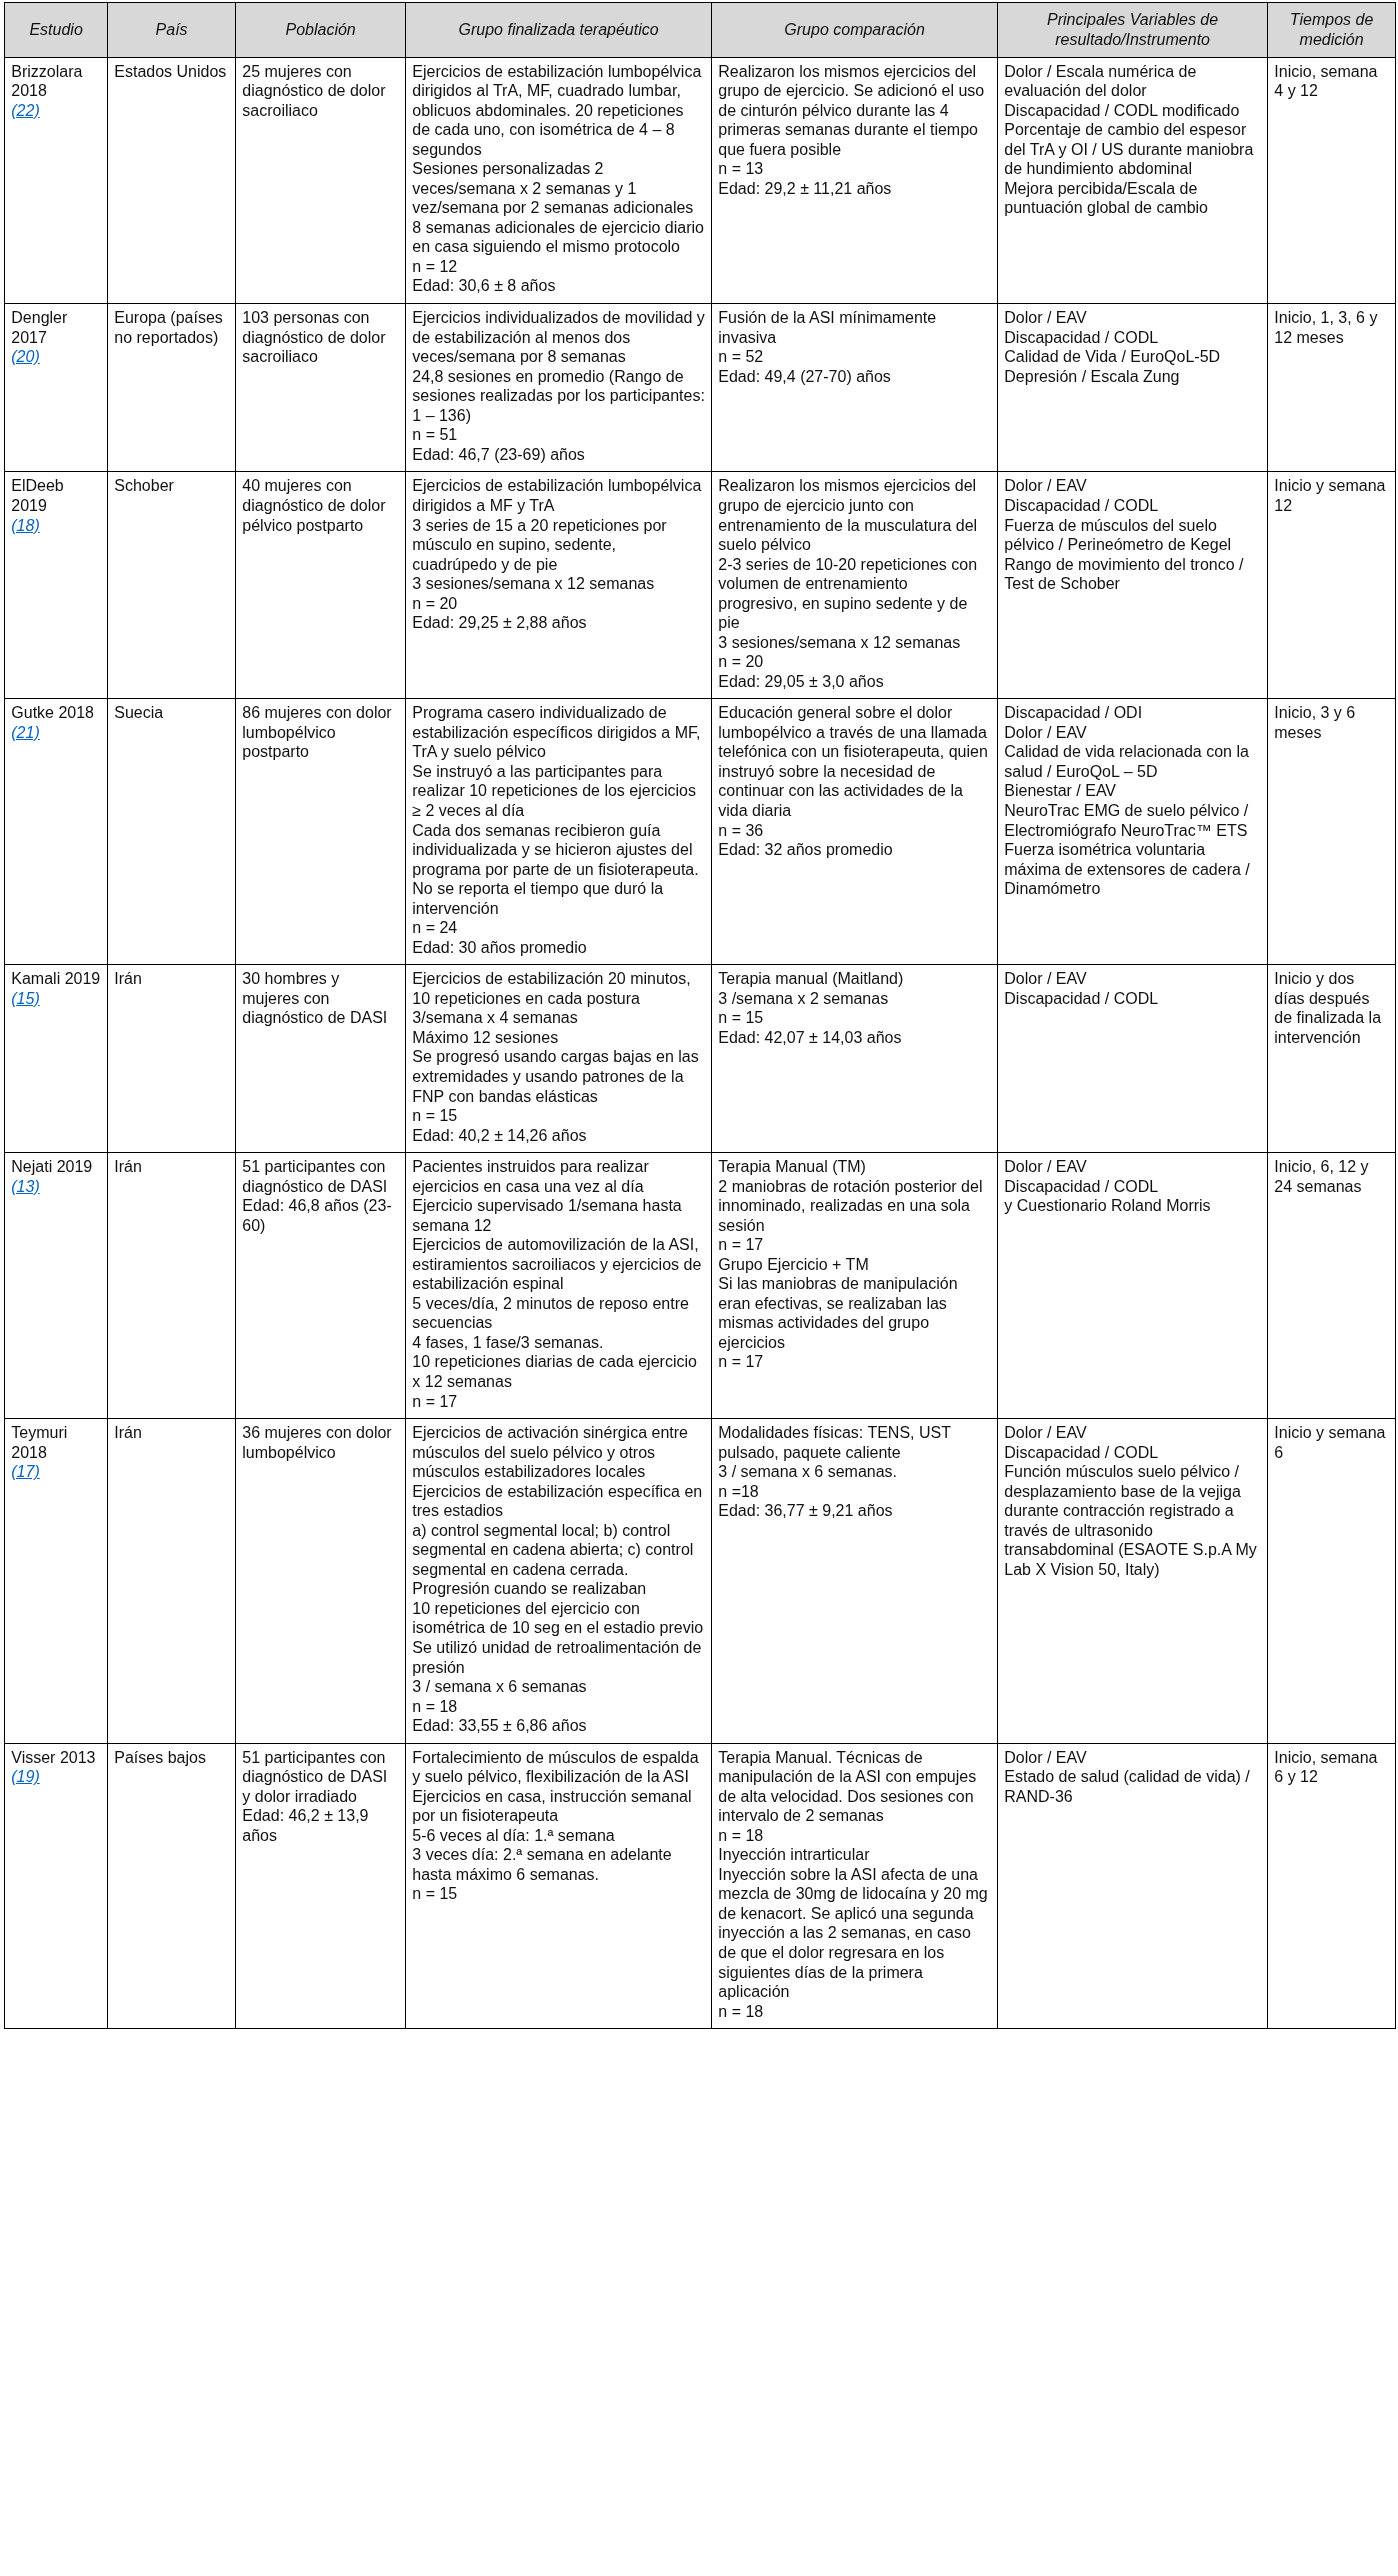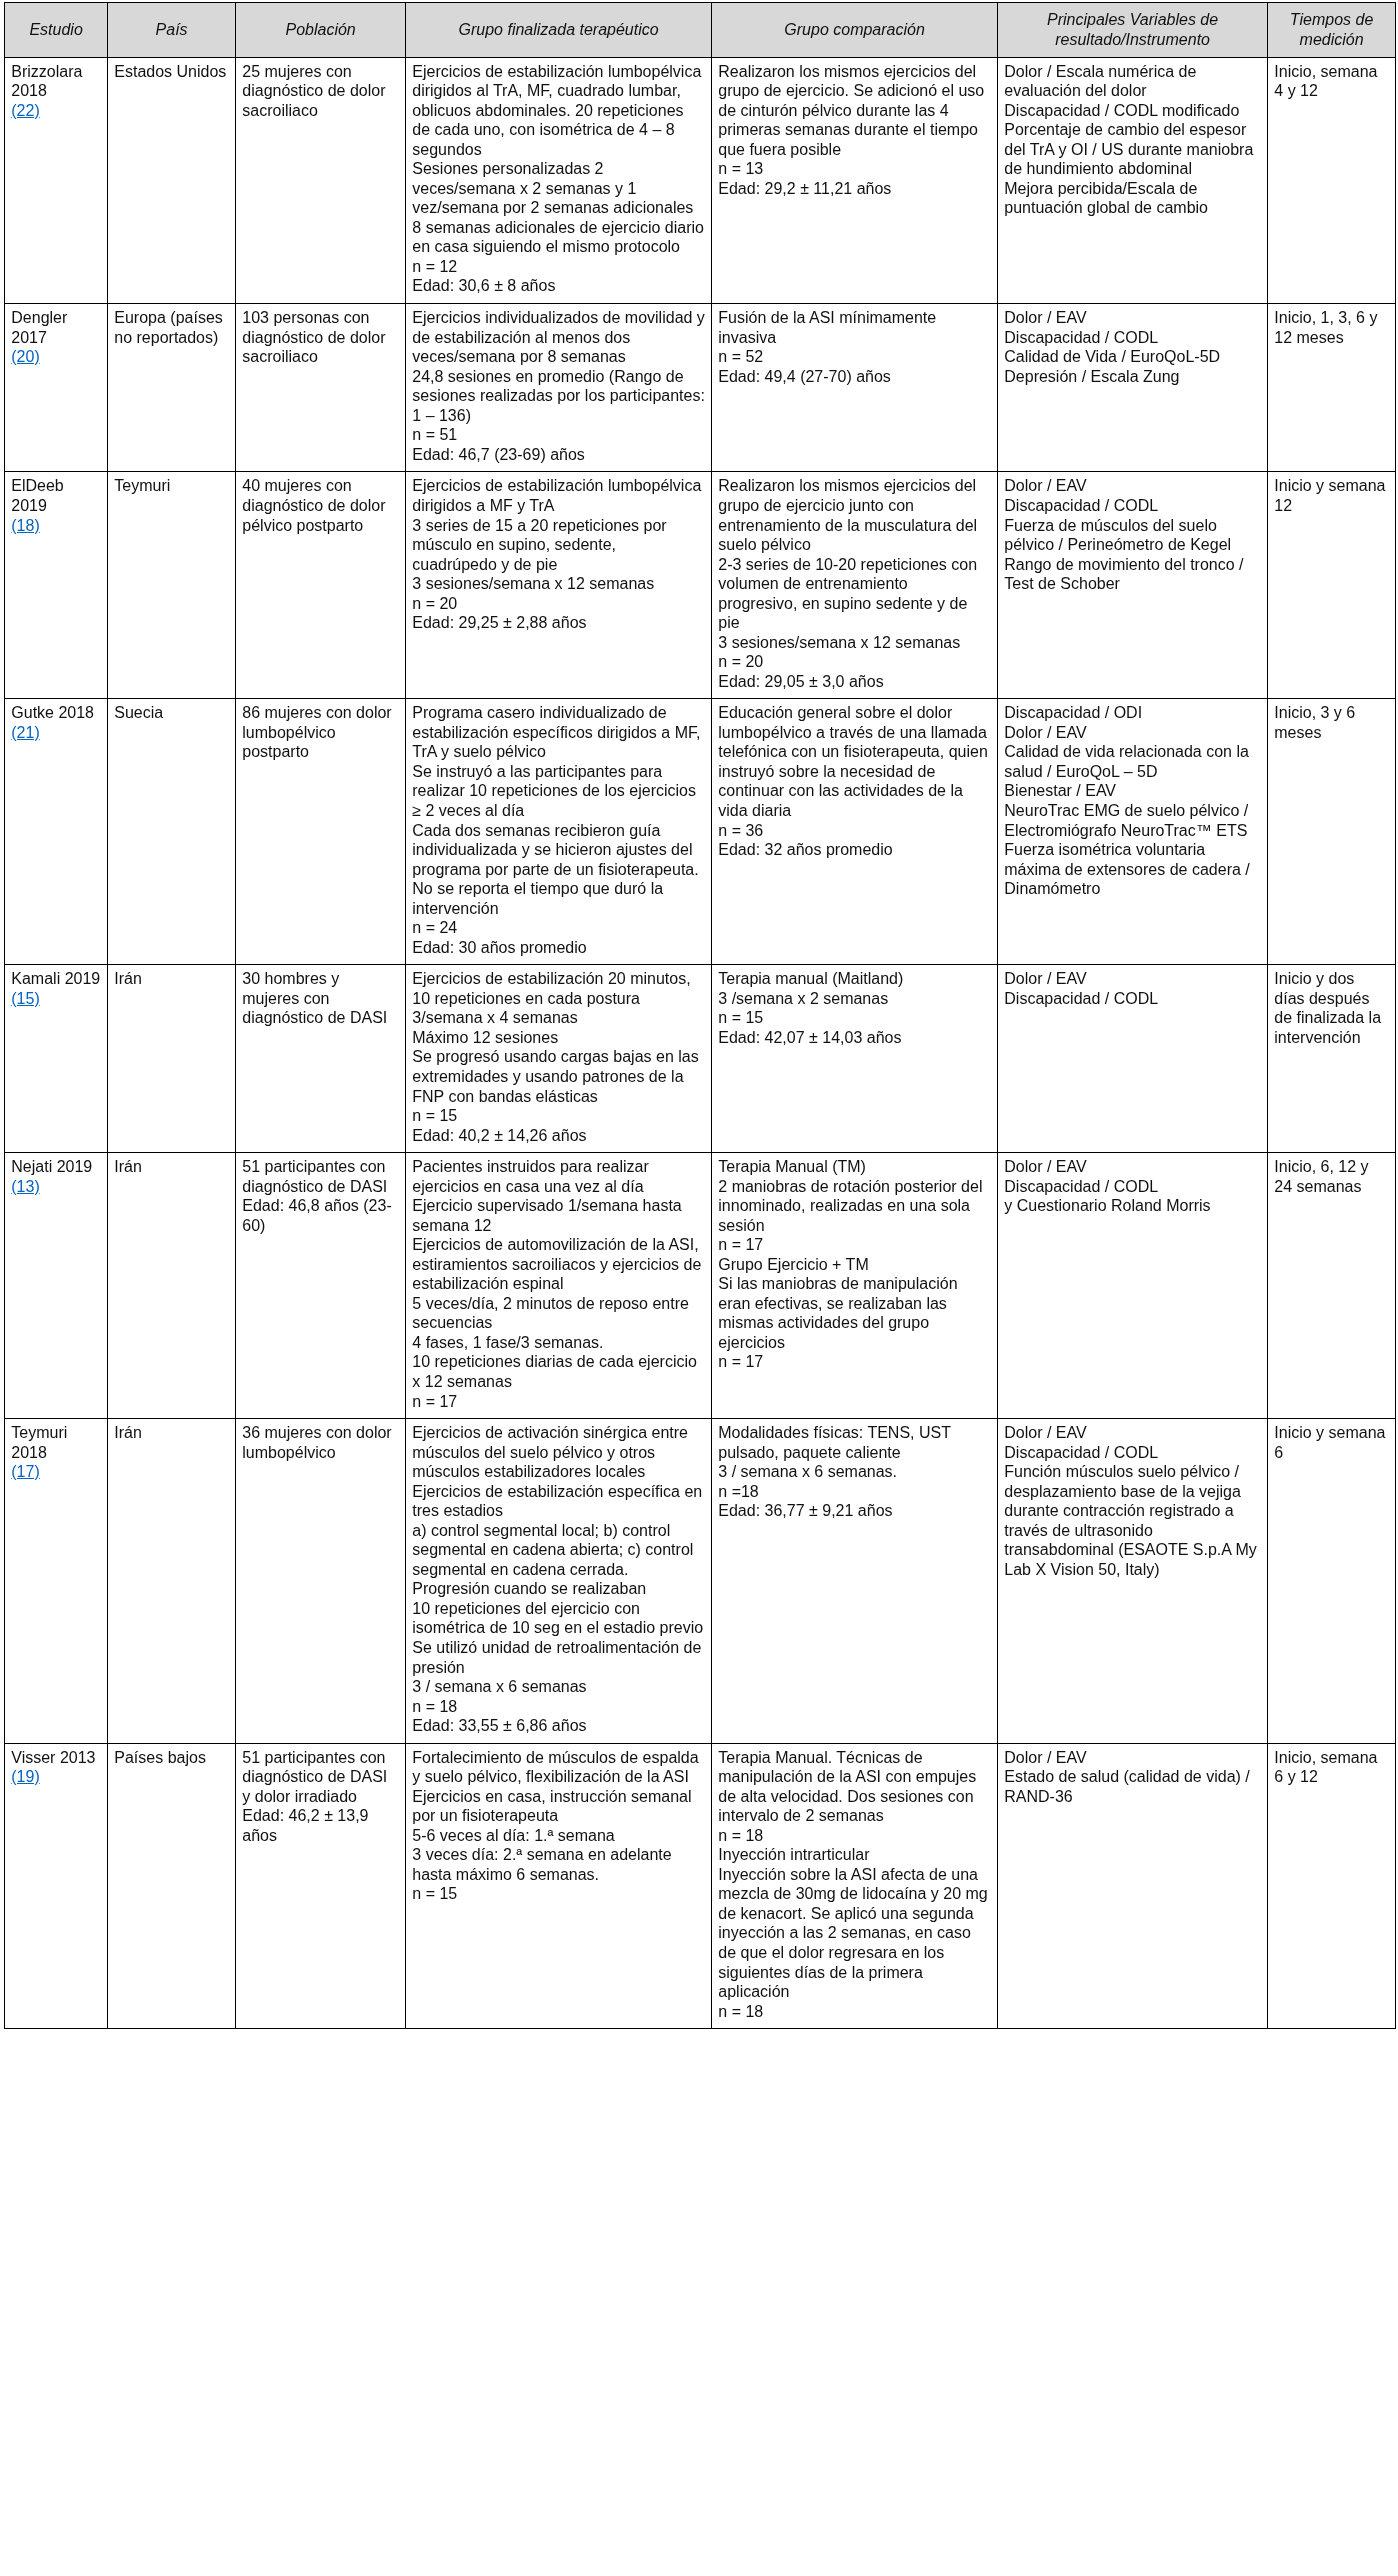--- a/index.html
+++ b/index.html
@@ -36,20 +36,21 @@
     text-align: center;
     vertical-align: middle;
     padding: 7.2px 5.2px;
   }
   a.ref {
     color: var(--link, #0563c1);
     text-decoration: underline;
     display: block;
     width: max-content;
     cursor: pointer;
+    font-style: italic;
   }
 </style>
 </head>
 <body>
 
 <table class="studies">
   <colgroup>
     <col style="width:103px">
     <col style="width:128px">
     <col style="width:170px">
@@ -100,21 +101,21 @@
 n = 52
 Edad: 49,4 (27-70) años</td>
       <td>Dolor / EAV
 Discapacidad / CODL
 Calidad de Vida / EuroQoL-5D
 Depresión / Escala Zung</td>
       <td>Inicio, 1, 3, 6 y 12 meses</td>
     </tr>
     <tr>
       <td><span>ElDeeb 2019</span><a class="ref" href="#">(18)</a></td>
-      <td>Teymuri</td>
+      <td>Schober</td>
       <td>40 mujeres con diagnóstico de dolor pélvico postparto</td>
       <td>Ejercicios de estabilización lumbopélvica dirigidos a MF y TrA
 3 series de 15 a 20 repeticiones por músculo en supino, sedente, cuadrúpedo y de pie
 3 sesiones/semana x 12 semanas
 n = 20
 Edad: 29,25 ± 2,88 años</td>
       <td>Realizaron los mismos ejercicios del grupo de ejercicio junto con entrenamiento de la musculatura del suelo pélvico
 2-3 series de 10-20 repeticiones con volumen de entrenamiento progresivo, en supino sedente y de pie
 3 sesiones/semana x 12 semanas
 n = 20

